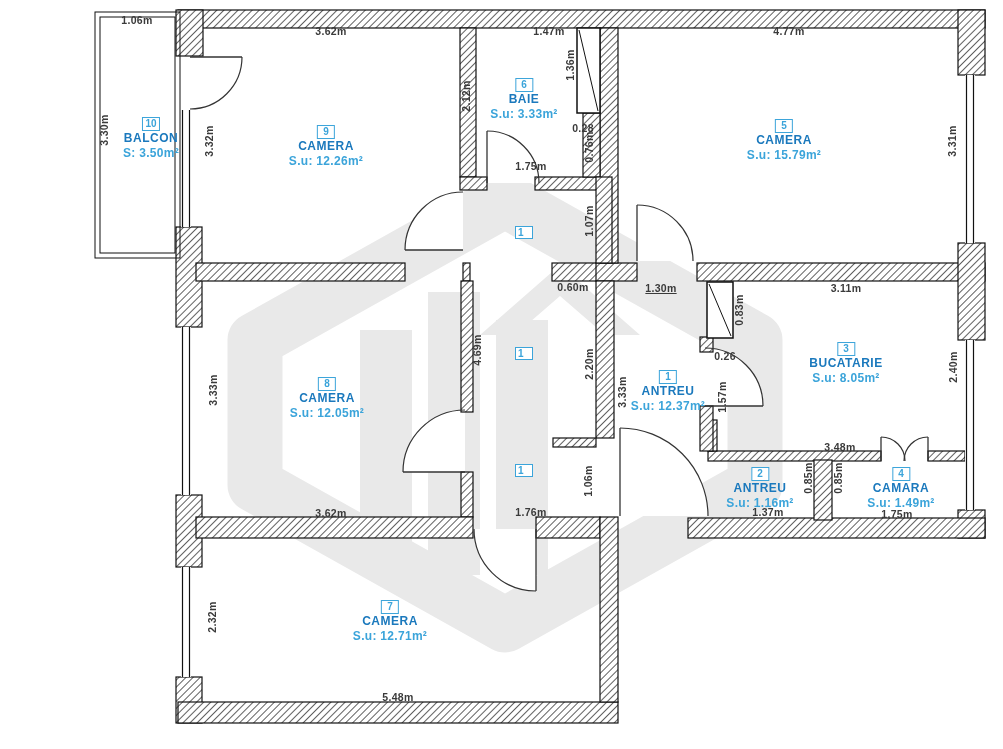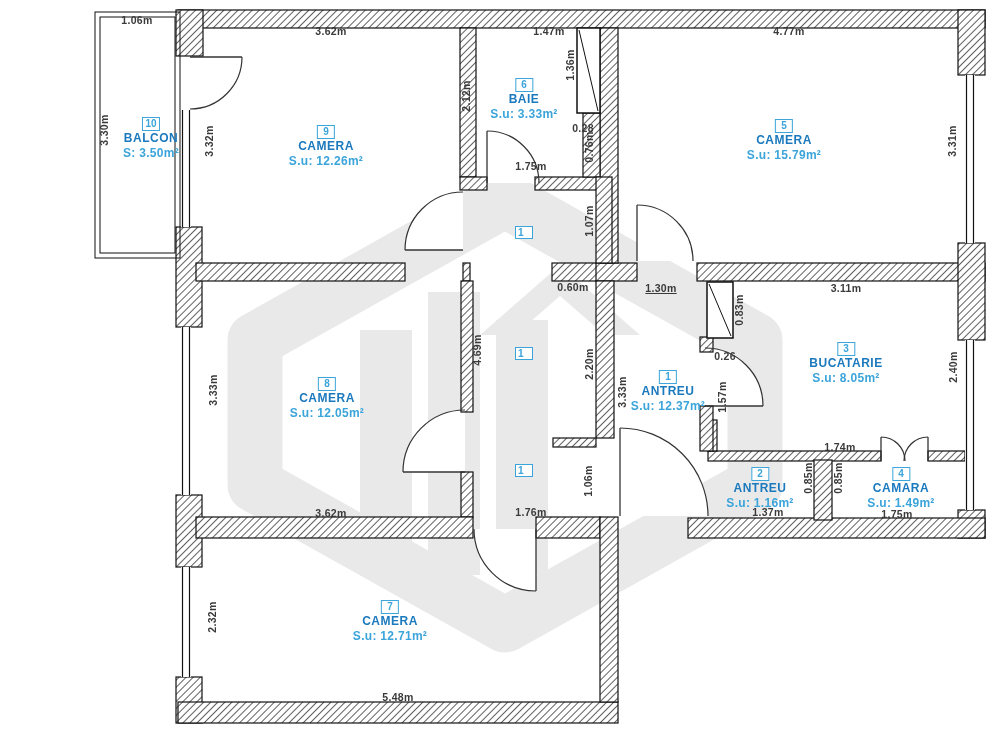--- a/index.html
+++ b/index.html
@@ -151,21 +151,21 @@
       <div class="dim" style="left: 725px; top: 356px;">0.26</div>
       <div class="dim v" style="left: 953px; top: 367px;">2.40m</div>
       <div class="dim v" style="left: 589px; top: 364px;">2.20m</div>
       <div class="dim v" style="left: 622px; top: 392px;">3.33m</div>
       <div class="dim v" style="left: 722px; top: 397px;">1.57m</div>
       <div class="dim v" style="left: 477px; top: 350px;">4.69m</div>
       <div class="dim v" style="left: 213px; top: 390px;">3.33m</div>
       <div class="dim v" style="left: 588px; top: 481px;">1.06m</div>
       <div class="dim" style="left: 531px; top: 512px;">1.76m</div>
       <div class="dim" style="left: 331px; top: 513px;">3.62m</div>
-      <div class="dim" style="left: 840px; top: 447px;">1.74m</div>
+      <div class="dim" style="left: 840px; top: 447px;">3.48m</div>
       <div class="dim v" style="left: 808px; top: 478px;">0.85m</div>
       <div class="dim v" style="left: 838px; top: 478px;">0.85m</div>
       <div class="dim" style="left: 768px; top: 512px;">1.37m</div>
       <div class="dim" style="left: 897px; top: 514px;">1.75m</div>
       <div class="dim v" style="left: 212px; top: 617px;">2.32m</div>
       <div class="dim" style="left: 398px; top: 697px;">5.48m</div>
       <div class="room-label" style="left: 668px; top: 389px;">
         <div><span class="badge">1</span></div>
         <div class="room-name">ANTREU</div>
         <div class="room-area">S.u: 12.37m²</div>

